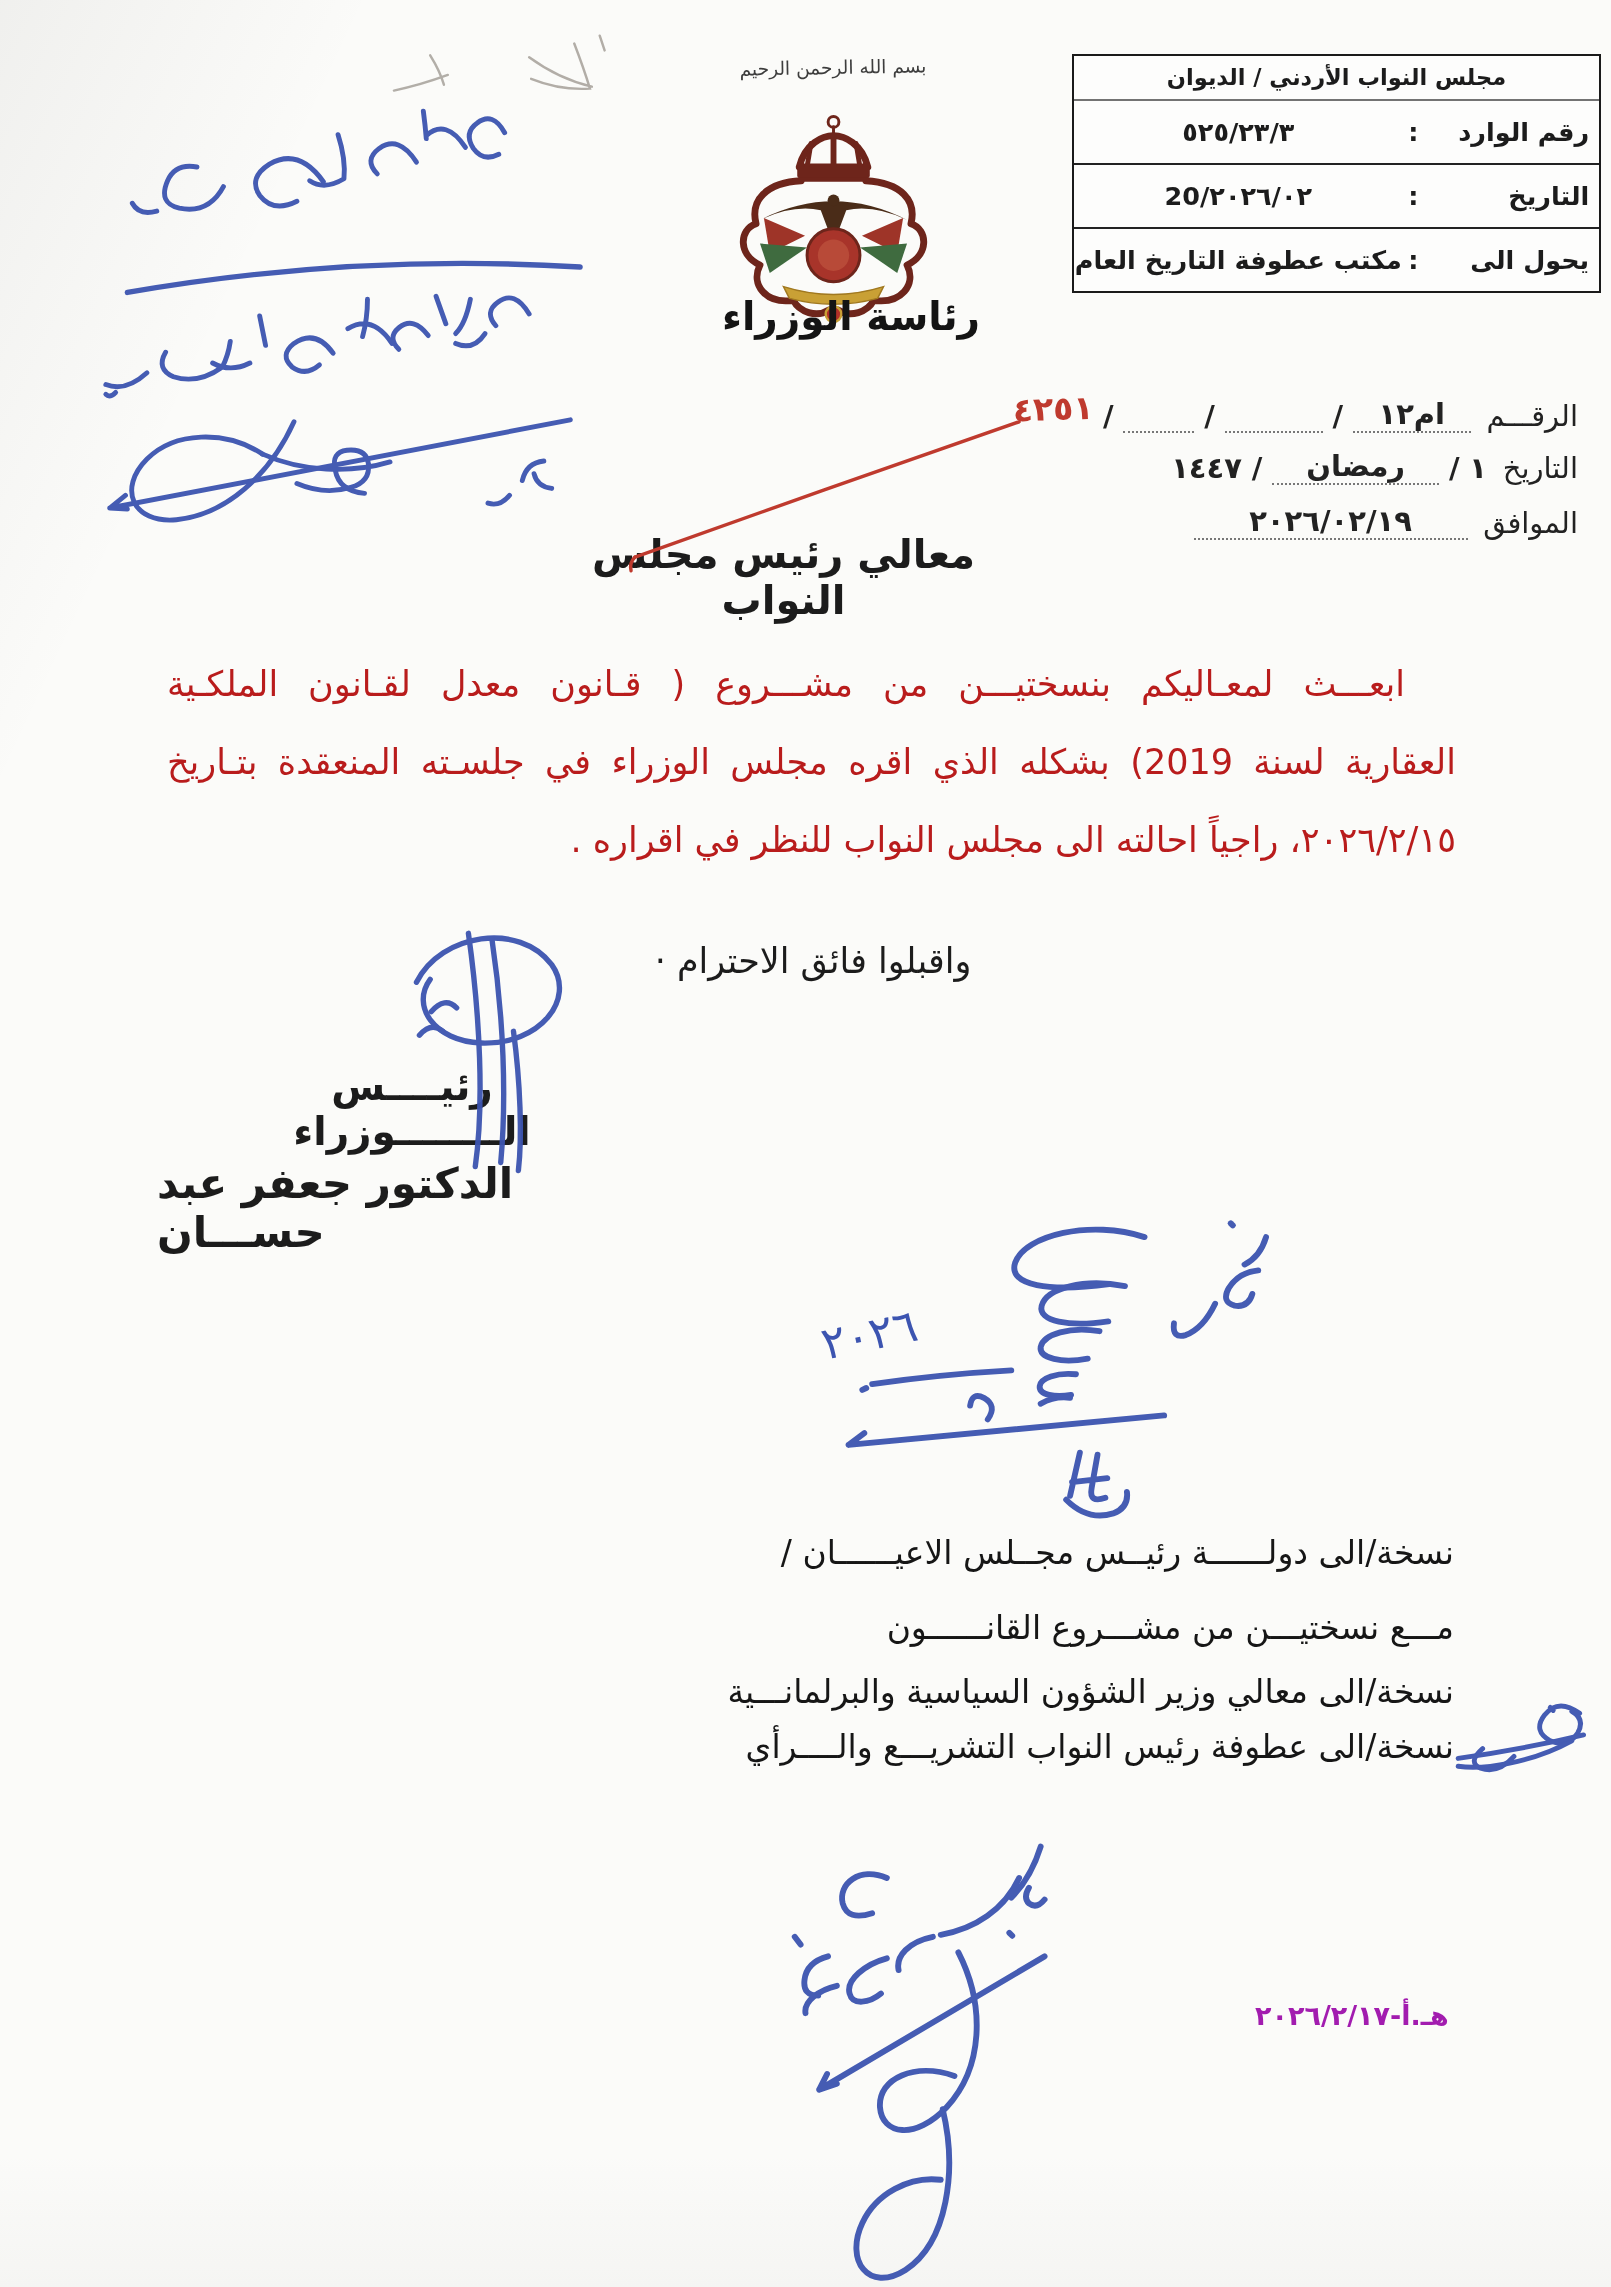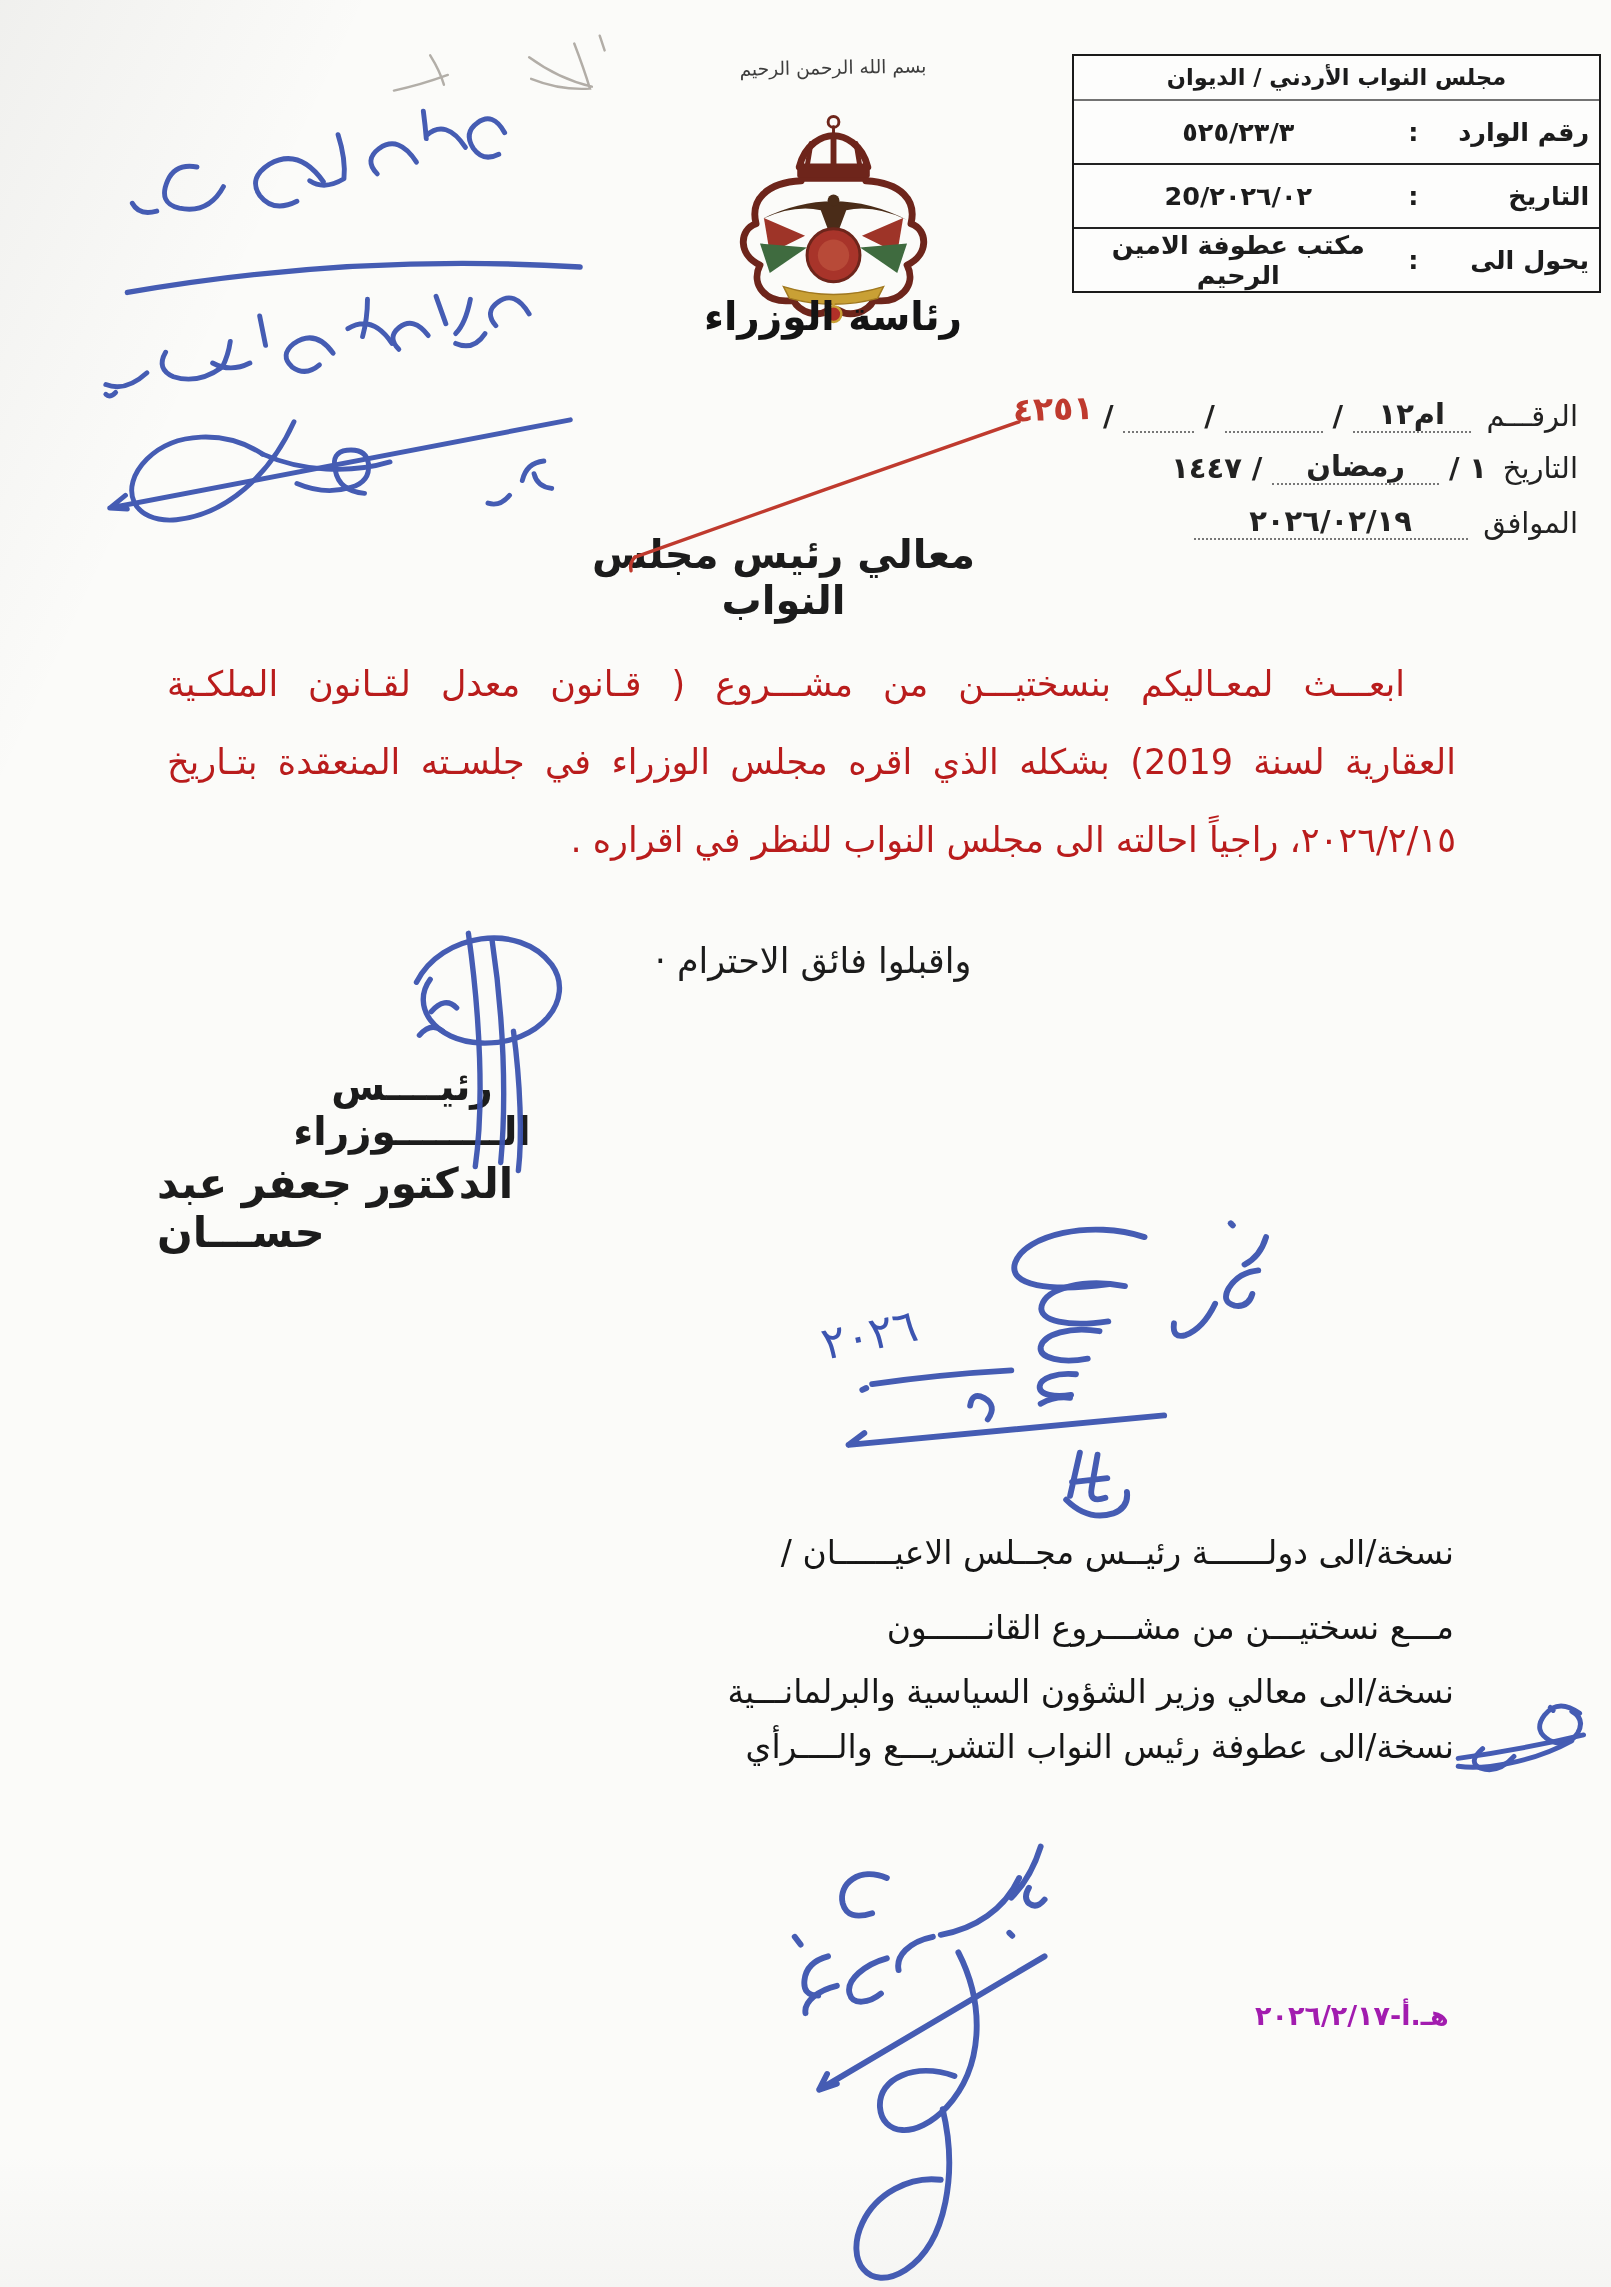--- a/index.html
+++ b/index.html
@@ -32,21 +32,21 @@
   .signer-title{left:221px;top:1064px;width:382px;font-size:39px;font-weight:bold;text-align:center;}
   .signer-name{left:157px;top:1159px;width:402px;font-size:42px;font-weight:bold;text-align:left;}
   .dist{left:372px;top:1525px;width:1082px;font-size:33px;color:#161616;}
   .dist div{height:55px;line-height:55px;text-align:right;}
   .dist .d1{margin-bottom:19.6px;}
   .dist .d2{margin-bottom:9.8px;padding-left:0;padding-right:0;margin-right:0;}
   .dist .d2 span{display:inline-block;padding-left:118px;}
   .dist .d3 span,.dist .d4 span{display:inline-block;padding-left:86px;}
   .footer-date{left:1255px;top:2000px;font-size:27px;font-weight:bold;color:#a21caf;}
   .basmala{left:686px;top:57px;width:294px;text-align:center;font-size:18.6px;color:#3d3d3d;transform:rotate(-1deg);}
-  .office-title{left:686px;top:294px;width:294px;text-align:center;font-size:39px;font-weight:bold;color:#141414;}
+  .office-title{left:686px;top:294px;width:294px;text-align:right;font-size:39px;font-weight:bold;color:#141414;}
   .scribble-year{left:821px;top:1308px;font-size:45px;color:#3c54b0;transform:rotate(-12deg);}
   #ink{position:absolute;inset:0;z-index:5;pointer-events:none;}
   .crest-box{left:709px;top:110px;width:250px;height:214px;}
 </style>
 </head>
 <body>
 
 <div id="page" dir="rtl">
   <div id="scan-shade"></div>
 
@@ -89,21 +89,21 @@
       <span class="stamp-value">٥٢٥/٢٣/٣</span>
     </div>
     <div class="stamp-row">
       <span class="stamp-label">التاريخ</span>
       <span class="stamp-colon">:</span>
       <span class="stamp-value">٢٠٢٦/٠٢/20</span>
     </div>
     <div class="stamp-row">
       <span class="stamp-label">يحول الى</span>
       <span class="stamp-colon">:</span>
-      <span class="stamp-value">مكتب عطوفة الامين الرحيم</span>
+      <span class="stamp-value">مكتب عطوفة التاريخ العام</span>
     </div>
   </div>
 
   <div class="abs ref-row" style="left:970px;top:394px;width:608px;">
     <span class="ref-label">الرقـــم</span>
     <span class="seg" style="width:118px;">ام١٢</span>
     <span class="slash">/</span>
     <span class="seg" style="width:98px;"></span>
     <span class="slash">/</span>
     <span class="seg" style="width:71px;"></span>

